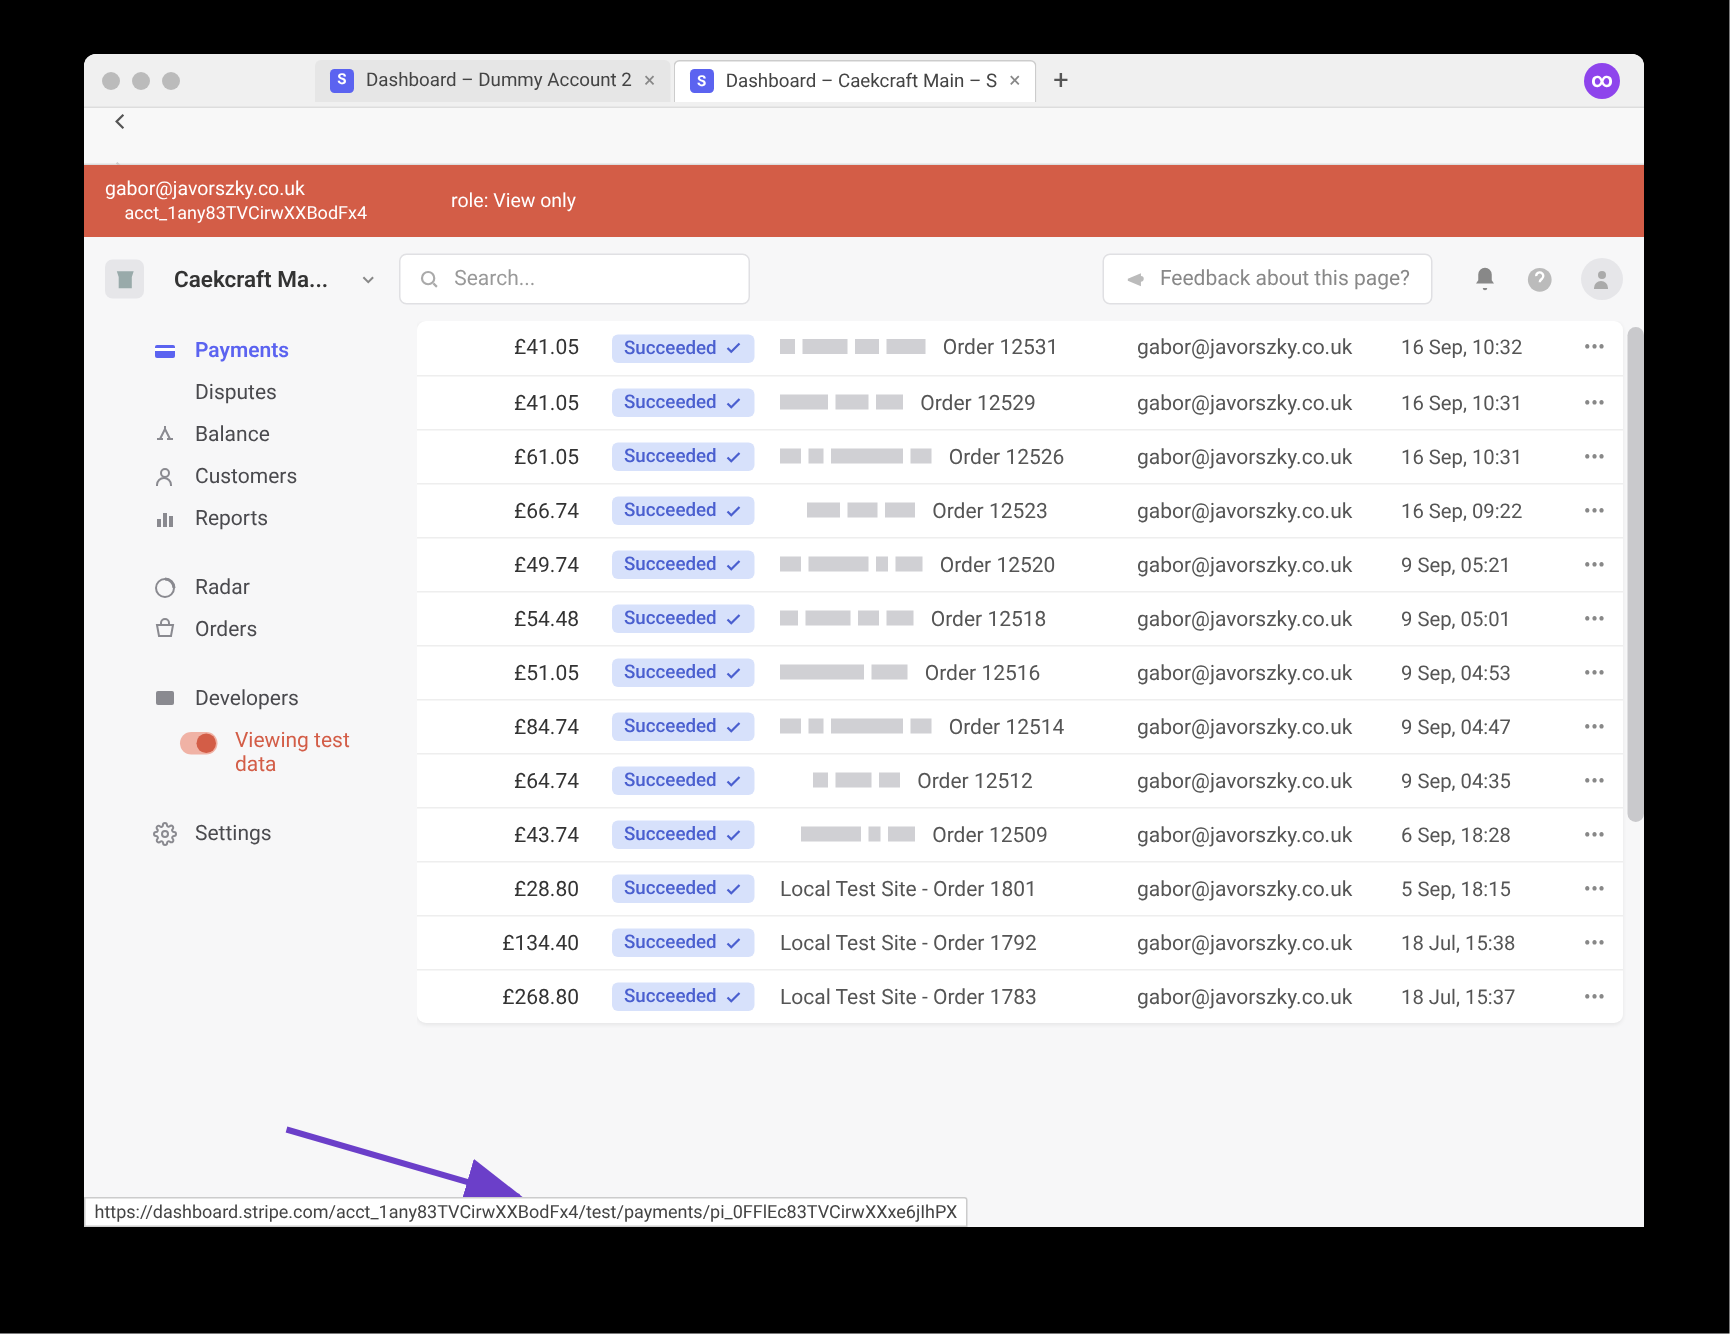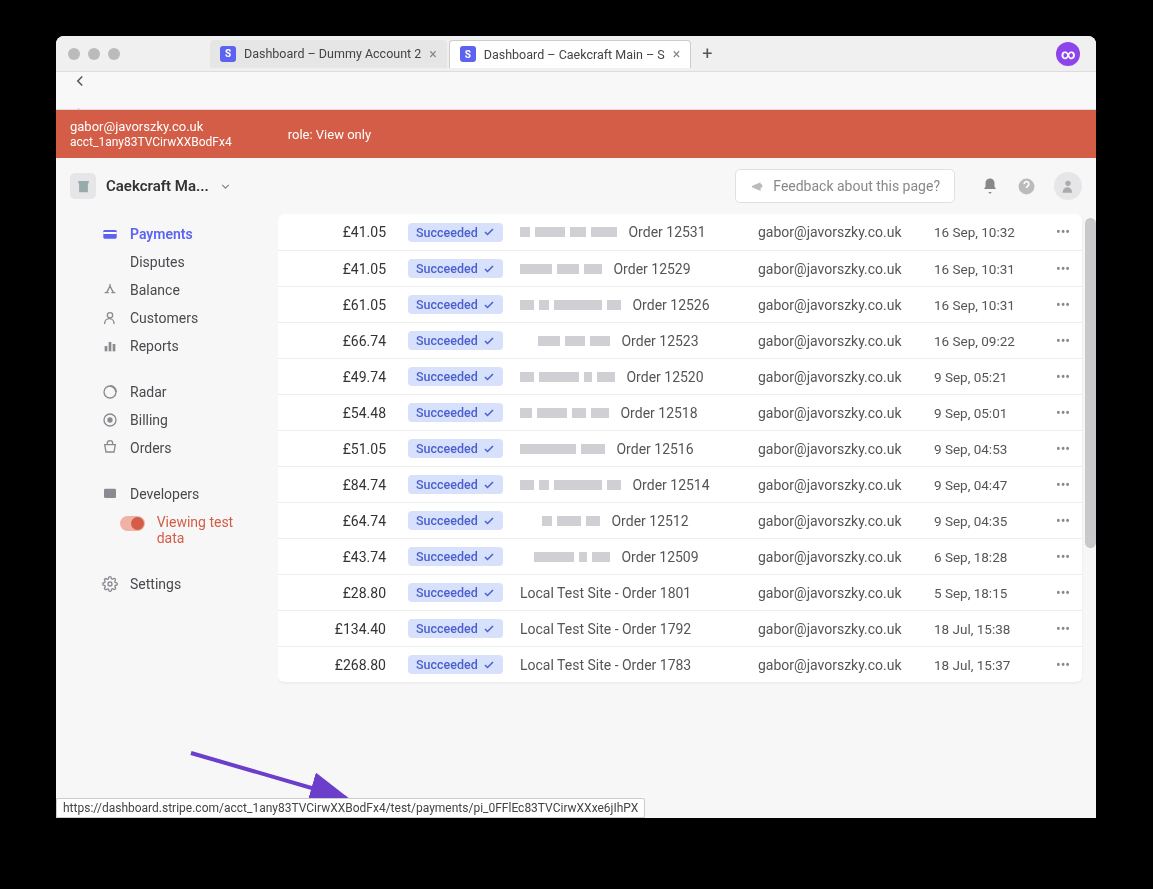--- a/index.html
+++ b/index.html
@@ -24,21 +24,21 @@
 .toolbar-right { display: flex; align-items: center; gap: 14px; color: #555; }
 .toolbar-right .dl { color: #1e88e5; }
 .menu-icon { display: flex; flex-direction: column; gap: 2.5px; justify-content: center; }
 .menu-icon div { width: 14px; height: 2px; background: #555; }
 .content { flex: 1; display: flex; flex-direction: column; background: #f7f7f8; overflow: hidden; position: relative; justify-content: space-between; }
 .impersonate { height: 48px; background: #d35d47; color: #fff; display: flex; align-items: center; padding: 0 14px; font-size: 13px; }
 .imp-left { display: flex; flex-direction: column; gap: 1px; }
 .imp-role { margin-left: 56px; font-size: 13px; }
 .imp-return { margin-left: auto; background: #fff; color: #333; border-radius: 5px; padding: 7px 14px; font-size: 14px; cursor: pointer; }
 .topbar { height: 56px; display: flex; align-items: center; padding: 0 14px; gap: 14px; }
-.acct { display: flex; align-items: center; gap: 10px; font-weight: 600; font-size: 15px; color: #333; cursor: pointer; }
+.acct { display: flex; align-items: center; gap: 20px; font-weight: 600; font-size: 15px; color: #333; cursor: pointer; }
 .acct-icon { width: 26px; height: 26px; background: #e6e6e9; border-radius: 5px; display: flex; align-items: center; justify-content: center; }
 .search { flex: 1; height: 34px; background: #fff; border: 1px solid #e0e0e3; border-radius: 5px; display: flex; align-items: center; padding: 0 12px; gap: 10px; color: #999; font-size: 14px; max-width: 446px; }
 .feedback { height: 34px; background: #fff; border: 1px solid #e0e0e3; border-radius: 5px; display: flex; align-items: center; padding: 0 14px; gap: 8px; color: #888; font-size: 14px; cursor: pointer; }
 .top-icons { display: flex; align-items: center; gap: 18px; margin-left: 12px; color: #888; }
 .avatar { width: 28px; height: 28px; background: #e6e6e9; border-radius: 50%; display: flex; align-items: center; justify-content: center; color: #999; }
 .body { flex: 1; display: flex; overflow: hidden; margin-left: 28px; }
 .sidebar { width: 194px; padding: 6px 0; font-size: 14px; color: #4a4a4e; }
 .nav-item { display: flex; align-items: center; gap: 12px; padding: 6px 18px; cursor: pointer; }
 .nav-item.active { color: #5b63f0; font-weight: 600; }
 .nav-item.sub { padding-left: 46px; font-weight: 400; }
@@ -175,36 +175,43 @@
           <div></div>
           <div></div>
         </div>
     </div>
   </div>
 
   <div class="content">
     <div class="impersonate">
       <div class="imp-left">
         <span>gabor@javorszky.co.uk</span>
-        <span style="font-size:12px;">acct_1any83TVCirwXXBodFx4</span>
+        <span style="font-size:12px;margin-left:13px;">acct_1any83TVCirwXXBodFx4</span>
       </div>
       <span class="imp-role">role: View only</span>
     </div>
 
     <div class="topbar">
       <div class="acct">
         <div class="acct-icon">
             <svg width="15" height="15" viewBox="0 0 24 24" fill="#9aa" stroke="none">
               <path d="M3 3h18l-2 6H5zM5 9v12h14V9M9 14h6"></path>
             </svg>
           </div>
         <span>Caekcraft Ma...</span>
         <svg width="13" height="13" viewBox="0 0 24 24" fill="none" stroke="#888" stroke-width="2.5">
             <path d="M6 9l6 6 6-6"></path>
           </svg>
+      </div>
+      <div class="search">
+        <svg width="14" height="14" viewBox="0 0 24 24" fill="none" stroke="#aaa" stroke-width="2.5">
+            <circle cx="11" cy="11" r="7"></circle>
+            <path d="M21 21l-4-4"></path>
+          </svg>
+        <span>Search...</span>
       </div>
       <div style="flex:1"></div>
       <div class="feedback">
         <svg width="15" height="15" viewBox="0 0 24 24" fill="#bbb">
             <path d="M3 11l14-6v14L3 13zM17 8a3 3 0 010 6"></path>
           </svg>
         <span>Feedback about this page?</span>
       </div>
       <div class="top-icons">
         <div>
@@ -274,29 +281,20 @@
               <svg width="16" height="16" viewBox="0 0 24 24" fill="none" stroke="currentColor" stroke-width="2">
                 <circle cx="12" cy="12" r="9"></circle>
                 <path d="M12 3a9 9 0 019 9" stroke-width="3"></path>
               </svg>
             </div>
           <span>Radar</span>
         </div>
         <div class="nav-item">
           <div class="ico">
               <svg width="16" height="16" viewBox="0 0 24 24" fill="none" stroke="currentColor" stroke-width="2">
-                <circle cx="12" cy="12" r="9"></circle>
-                <circle cx="12" cy="12" r="3" fill="currentColor"></circle>
-              </svg>
-            </div>
-          <span>Billing</span>
-        </div>
-        <div class="nav-item">
-          <div class="ico">
-              <svg width="16" height="16" viewBox="0 0 24 24" fill="none" stroke="currentColor" stroke-width="2">
                 <path d="M4 7h16l-2 11H6zM8 7V5a4 4 0 018 0v2"></path>
               </svg>
             </div>
           <span>Orders</span>
         </div>
         <div class="nav-sep"></div>
         <div class="nav-item">
           <div class="ico">
               <svg width="16" height="16" viewBox="0 0 24 24" fill="currentColor">
                 <rect x="3" y="4" width="18" height="14" rx="2"></rect>

